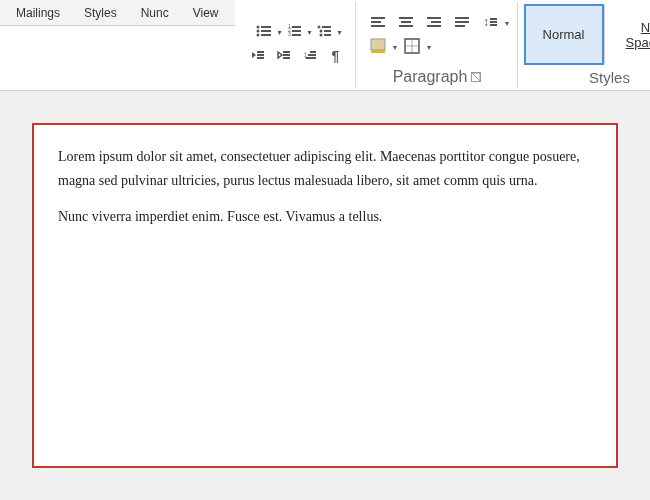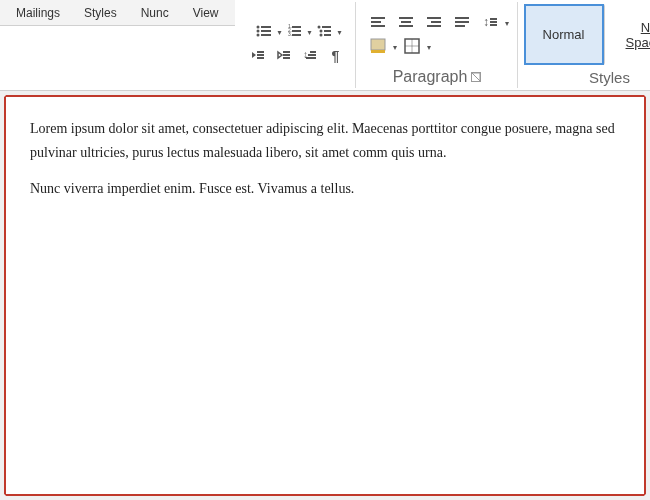--- a/index.html
+++ b/index.html
@@ -180,21 +180,21 @@
       margin-bottom: 2px;
     }
 
     
     .doc-area {
       flex: 1;
       background: #f0f0f0;
       display: flex;
       justify-content: center;
       align-items: flex-start;
-      padding: 4px;
+      padding: 32px;
       overflow: hidden;
       border-radius: 17px;
     }
 
     .doc-page {
       background: #fff;
       width: 100%;
       height: 100%;
       border: 2px solid #c0392b;
       padding: 20px 24px;

